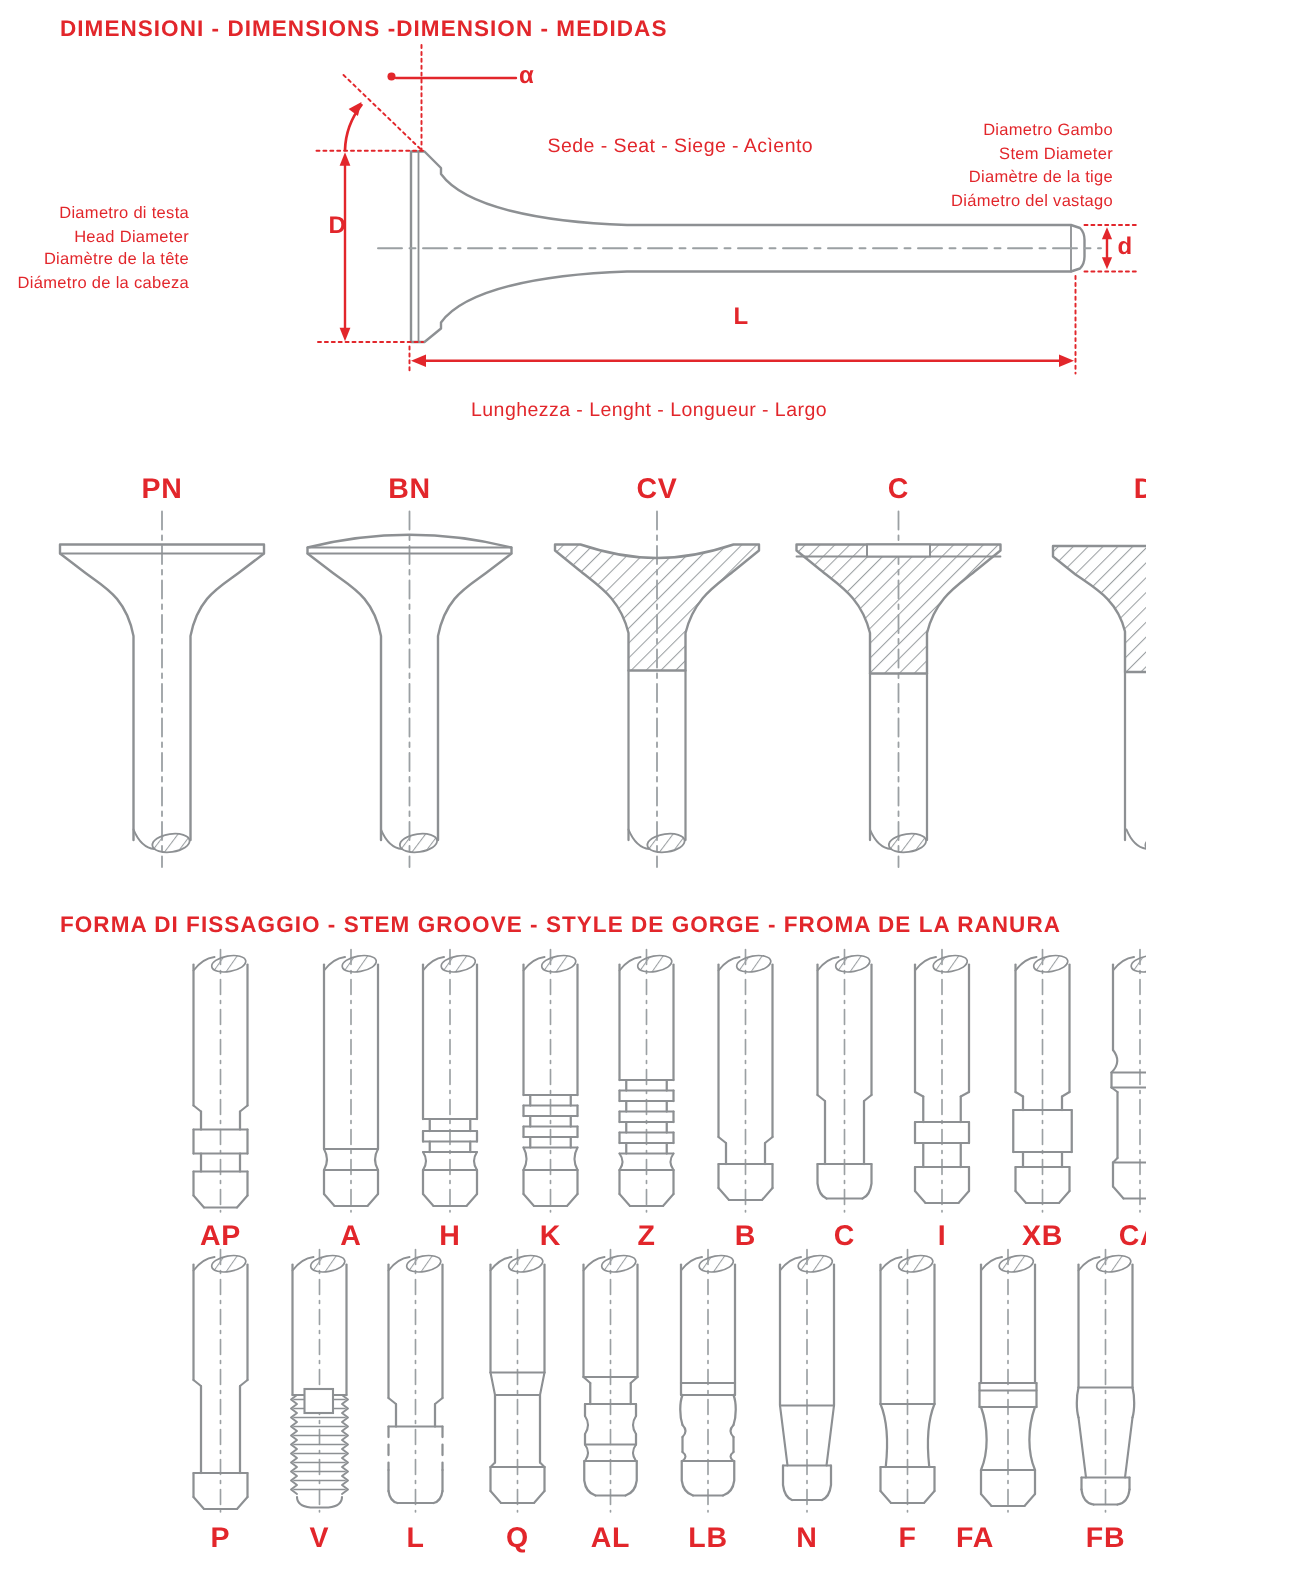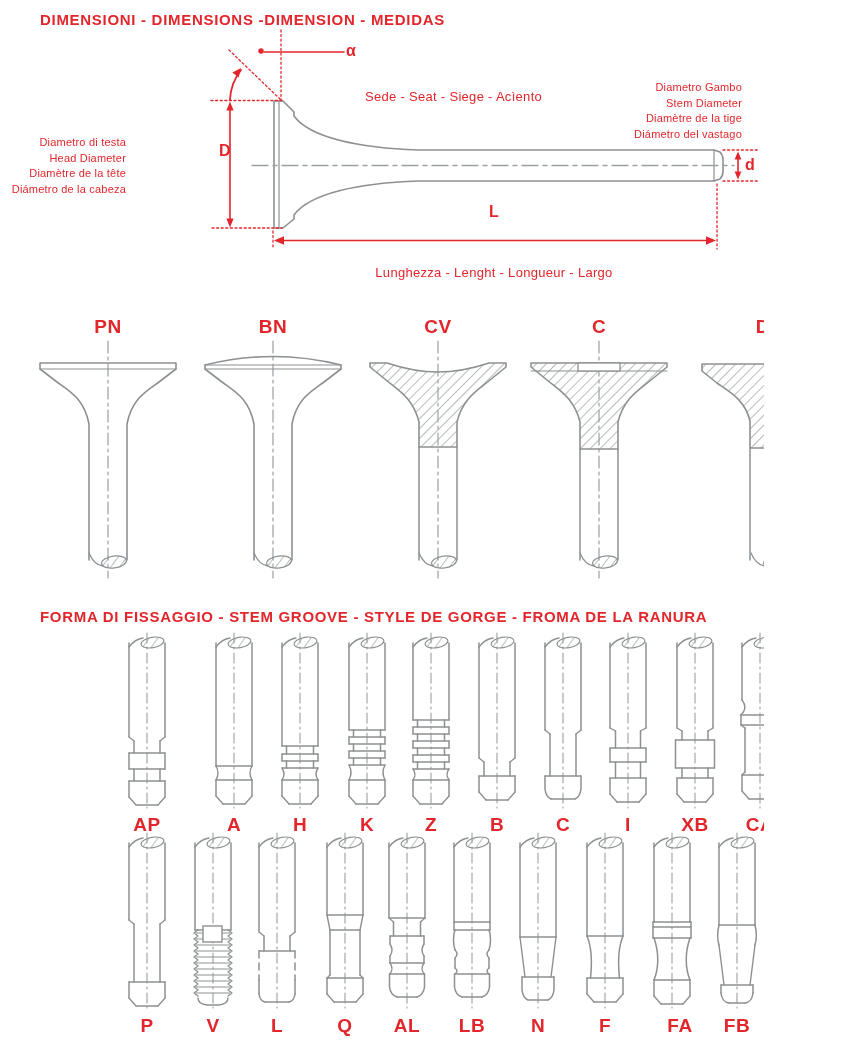--- a/index.html
+++ b/index.html
@@ -4,21 +4,21 @@
 <style>
   html,body{margin:0;padding:0;background:#fff;}
   .page{position:relative;width:764px;height:1051px;background:#fff;overflow:hidden;
         font-family:"Liberation Sans",sans-serif;}
   .t1{position:absolute;color:var(--red);font-weight:700;font-size:15px;letter-spacing:.7px;white-space:nowrap;}
   .ann{position:absolute;color:var(--red);font-size:13px;letter-spacing:.3px;white-space:nowrap;margin-top:44px;}
   .sym{position:absolute;color:var(--red);font-weight:700;font-size:16px;}
   .block{position:absolute;color:var(--red);font-size:11px;line-height:15.5px;letter-spacing:.2px;text-align:right;white-space:nowrap;}
   .figlabel{position:absolute;color:var(--red);font-weight:700;font-size:19px;letter-spacing:.5px;text-align:center;}
   svg{position:absolute;display:block;}
-  .center{text-align:center;}
+  .center{}
 </style>
 </head>
 <body>
 
 <div class="page" id="page" style="--red: #e2262b;">
 
   <svg width="0" height="0" style="position:absolute">
     <defs>
       <pattern id="hatch" patternUnits="userSpaceOnUse" width="7" height="7" patternTransform="rotate(45)">
         <line x1="0" y1="0" x2="0" y2="7" stroke="#9ba0a3" stroke-width="1.4"></line>
@@ -568,21 +568,21 @@
         <path d="M-19,108 H19" fill="none" stroke="#8d9093" stroke-width="1.3" stroke-dasharray="none" stroke-linejoin="round" stroke-linecap="round"></path>
         <path d="M-18,108 C-13,122 -13,138 -18,150" fill="none" stroke="#8d9093" stroke-width="1.5" stroke-dasharray="none" stroke-linejoin="round" stroke-linecap="round"></path>
         <path d="M18,108 C13,122 13,138 18,150" fill="none" stroke="#8d9093" stroke-width="1.5" stroke-dasharray="none" stroke-linejoin="round" stroke-linecap="round"></path>
         <path d="M-18,150 H18" fill="none" stroke="#8d9093" stroke-width="1.3" stroke-dasharray="none" stroke-linejoin="round" stroke-linecap="round"></path>
         <path d="M-18,150 V166" fill="none" stroke="#8d9093" stroke-width="1.5" stroke-dasharray="none" stroke-linejoin="round" stroke-linecap="round"></path>
         <path d="M18,150 V166" fill="none" stroke="#8d9093" stroke-width="1.5" stroke-dasharray="none" stroke-linejoin="round" stroke-linecap="round"></path>
         <path d="M-18,166 L-11,174" fill="none" stroke="#8d9093" stroke-width="1.4" stroke-dasharray="none" stroke-linejoin="round" stroke-linecap="round"></path>
         <path d="M18,166 L11,174" fill="none" stroke="#8d9093" stroke-width="1.4" stroke-dasharray="none" stroke-linejoin="round" stroke-linecap="round"></path>
         <path d="M-11,174 H11" fill="none" stroke="#8d9093" stroke-width="1.3" stroke-dasharray="none" stroke-linejoin="round" stroke-linecap="round"></path>
       </svg>
-      <div class="figlabel" style="left: 650px; top: 1015px; width: 60px;">FA</div>
+      <div class="figlabel" style="left: 620px; top: 1015px; width: 60px;">FA</div>
       <svg width="72" height="182" viewBox="-36 0 72 182" style="left: 701px; top: 830px;">
         <path d="M0,3 V178" fill="none" stroke="#9ba0a3" stroke-width="1.1" stroke-dasharray="10 4 2 4" stroke-linejoin="round" stroke-linecap="round"></path>
         <path d="M-18,17 Q-12,9 -4,8" fill="none" stroke="#8d9093" stroke-width="1.3" stroke-dasharray="none" stroke-linejoin="round" stroke-linecap="round"></path>
         <ellipse cx="5.5" cy="12.5" rx="11.5" ry="5.2" transform="rotate(-10 5.5 12.5)" fill="url(#hatch)" stroke="#8d9093" stroke-width="1.1"></ellipse>
         <path d="M-18,13 V95" fill="none" stroke="#8d9093" stroke-width="1.5" stroke-dasharray="none" stroke-linejoin="round" stroke-linecap="round"></path>
         <path d="M18,13 V95" fill="none" stroke="#8d9093" stroke-width="1.5" stroke-dasharray="none" stroke-linejoin="round" stroke-linecap="round"></path>
         <path d="M-18,95 H18" fill="none" stroke="#8d9093" stroke-width="1.3" stroke-dasharray="none" stroke-linejoin="round" stroke-linecap="round"></path>
         <path d="M-18,95 C-19.5,101 -19.5,110 -18,115" fill="none" stroke="#8d9093" stroke-width="1.5" stroke-dasharray="none" stroke-linejoin="round" stroke-linecap="round"></path>
         <path d="M18,95 C19.5,101 19.5,110 18,115" fill="none" stroke="#8d9093" stroke-width="1.5" stroke-dasharray="none" stroke-linejoin="round" stroke-linecap="round"></path>
         <path d="M-18,115 L-13,155" fill="none" stroke="#8d9093" stroke-width="1.4" stroke-dasharray="none" stroke-linejoin="round" stroke-linecap="round"></path>

